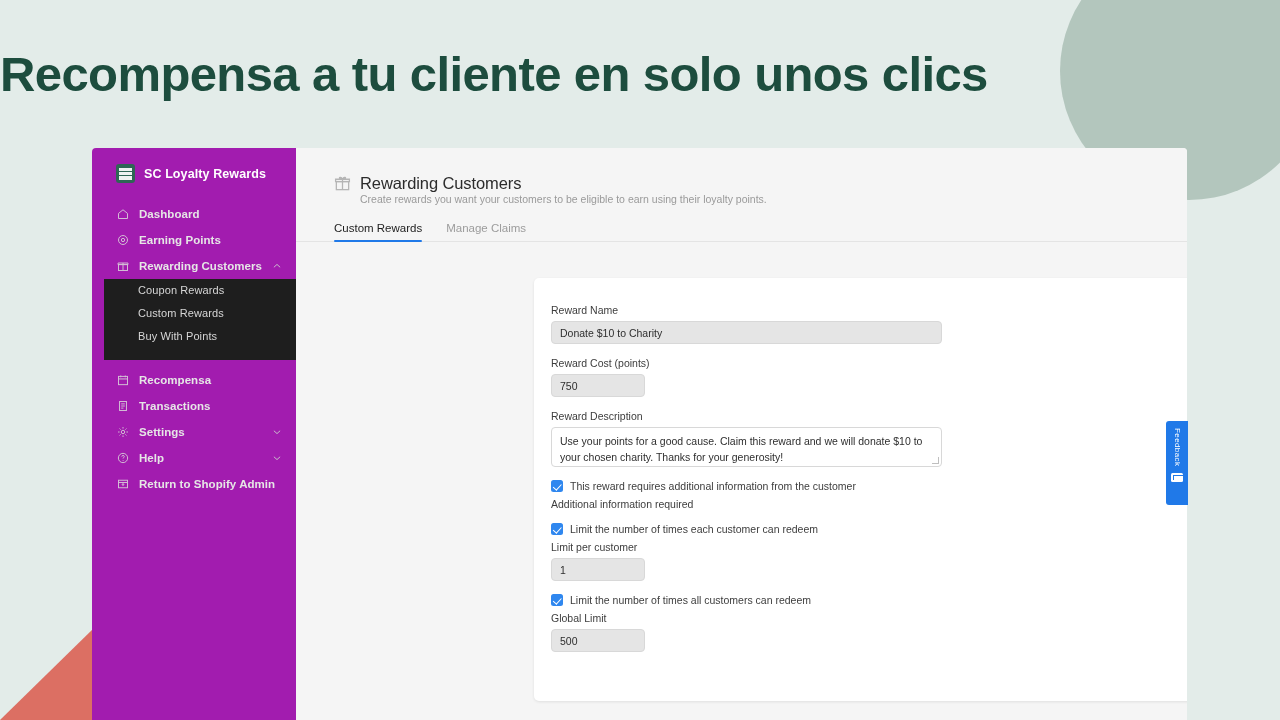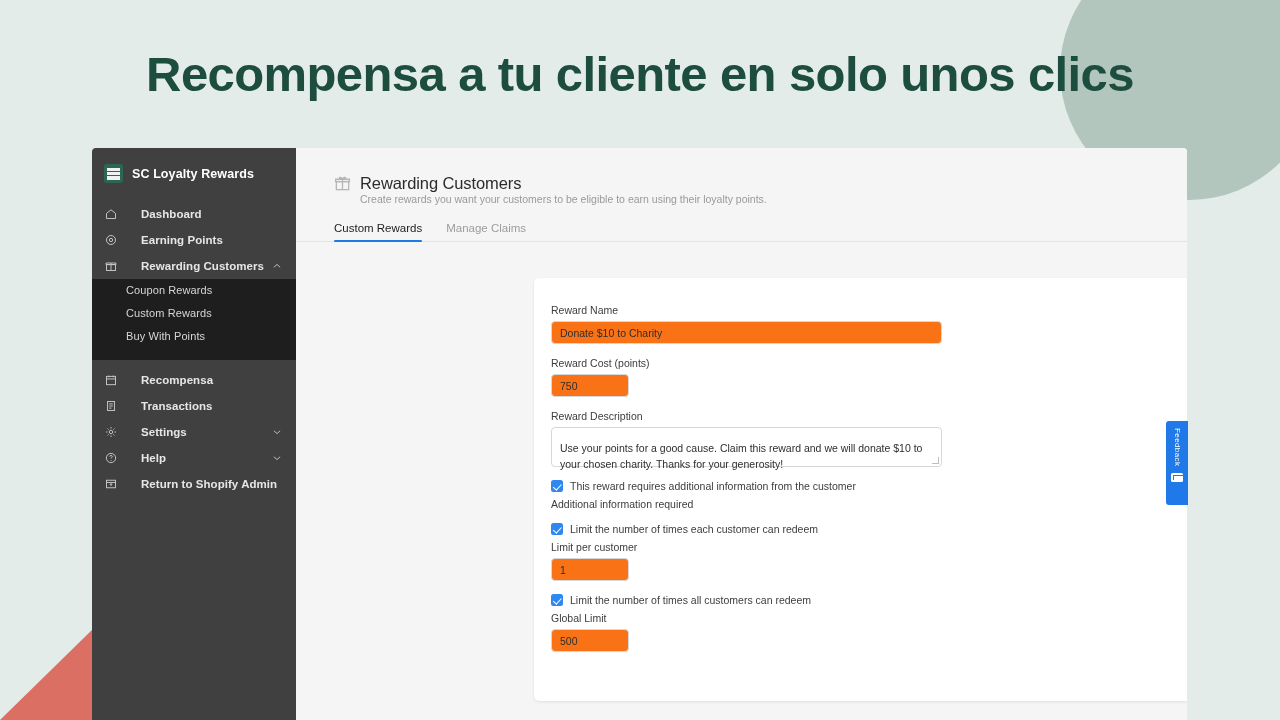--- a/index.html
+++ b/index.html
@@ -25,21 +25,21 @@
     width: 0; height: 0;
     border-left: 95px solid transparent;
     border-bottom: 93px solid #dc6f63;
     z-index: 0;
   }
 
   
   .headline {
     position: absolute;
     top: 46px; left: 0; right: 0;
-    text-align: center;
+    text-align: left;
     font-size: 49px;
     font-weight: bold;
     letter-spacing: -0.6px;
     color: #1d4d3e;
     z-index: 3;
     font-family: "Liberation Sans", sans-serif;
   }
 
   
   .app-window {
@@ -49,25 +49,26 @@
     display: flex;
     background: #f5f5f5;
     border-radius: 4px 4px 0 0;
     overflow: hidden;
     z-index: 2;
   }
 
   
   .sidebar {
     width: 204px;
-    background: #404040;
+    background: #a21caf;
     flex: 0 0 204px;
     padding-top: 12px;
     color: #e8e8e8;
     font-size: 11.5px;
+    padding-left: 12px;
   }
   .brand {
     display: flex; align-items: center;
     gap: 9px;
     padding: 4px 0 4px 12px;
     margin-bottom: 14px;
   }
   .brand-icon {
     width: 19px; height: 19px;
     border-radius: 3px;
@@ -81,21 +82,21 @@
   }
   .brand-icon i.b1 { left: 3px; top: 3.5px; width: 13px; height: 3px; }
   .brand-icon i.b2 { left: 3px; top: 8px;  width: 13px; height: 2.5px; }
   .brand-icon i.b3 { left: 3px; top: 12px; width: 13px; height: 3.5px; }
   .brand-title { font-size: 12.5px; font-weight: bold; color: #ffffff; letter-spacing: 0.1px;}
 
   .nav-item {
     display: flex; align-items: center;
     height: 26px;
     padding-left: 12px;
-    gap: 24px;
+    gap: 10px;
     color: #e6e6e6;
     position: relative;
   }
   .nav-item .label { font-size: 11.5px; font-weight: bold; letter-spacing: .05px; }
   .nav-icon {
     width: 13px; height: 13px; flex: 0 0 13px;
     display: flex; align-items: center; justify-content: center;
     opacity: .85;
   }
   .nav-icon svg { width: 12px; height: 12px; display:block; }
@@ -168,38 +169,38 @@
   }
 
   .field-label {
     font-size: 10.5px; color: #3d3d3d;
     margin-bottom: 5px;
   }
   .field-group { margin-bottom: 13px; }
   .input {
     border: 1px solid #d8d8d8;
     border-radius: 4px;
-    background: #f97316;
+    background: #e5e5e5;
     height: 23px;
     font-size: 10.5px;
     color: #2e2e2e;
     display: flex; align-items: center;
     padding: 0 8px;
   }
   .input.wide { width: 391px; }
-  .input.small { width: 78px; }
+  .input.small { width: 94px; }
   .textarea {
     border: 1px solid #d8d8d8;
     border-radius: 4px;
     background: #fff;
     width: 391px;
     height: 40px;
     font-size: 10.5px;
     color: #2e2e2e;
-    padding: 12px 8px;
+    padding: 5px 8px;
     line-height: 1.55;
     position: relative;
   }
   .textarea::after {
     content: "";
     position: absolute; right: 2px; bottom: 2px;
     width: 6px; height: 6px;
     border-right: 1px solid #bfbfbf;
     border-bottom: 1px solid #bfbfbf;
   }

